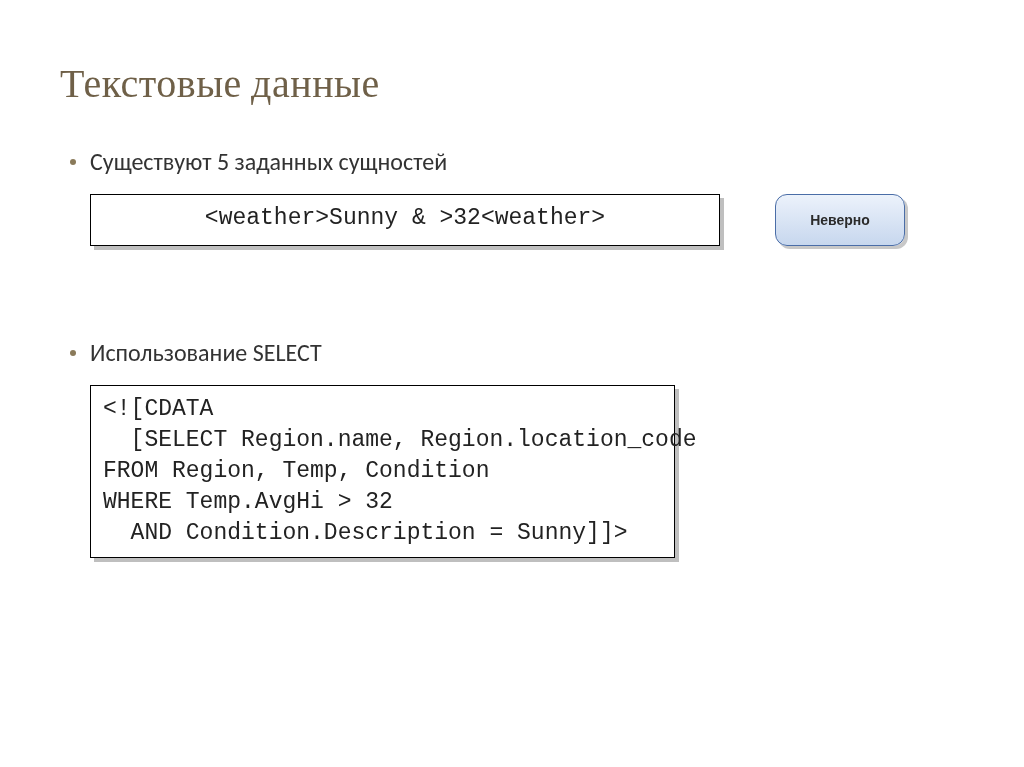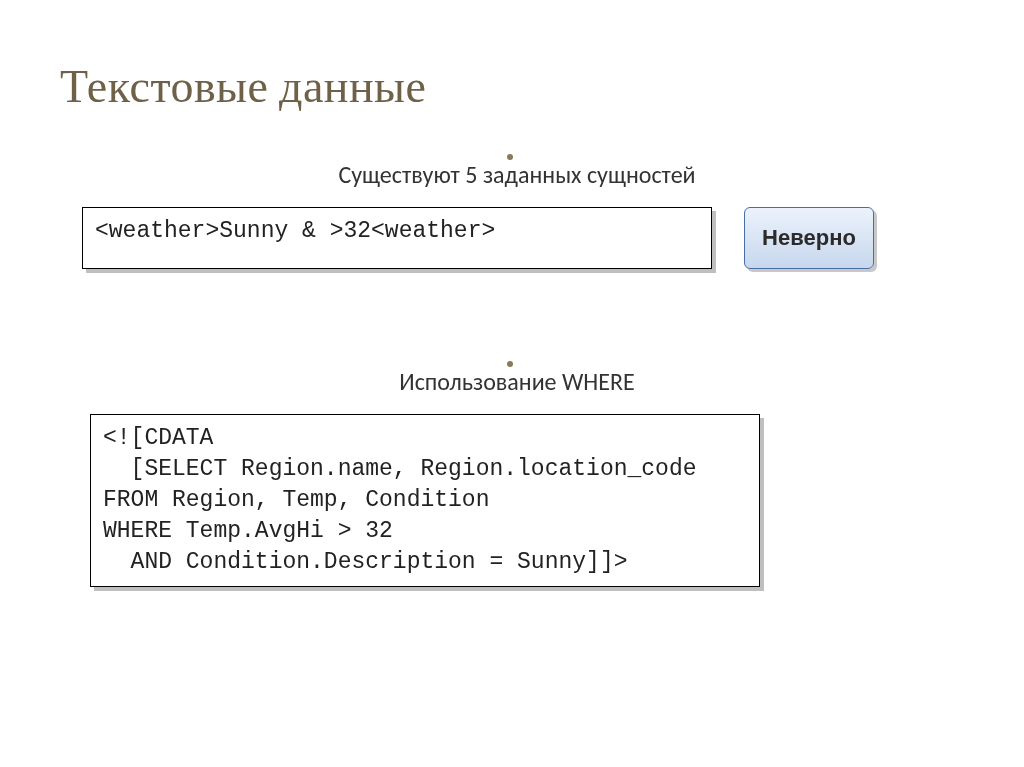--- a/index.html
+++ b/index.html
@@ -10,73 +10,73 @@
     font-family: "Cambria", "Georgia", "Times New Roman", serif;
     color: #333;
     box-sizing: border-box;
     position: relative;
   }
   .slide {
     padding: 60px 60px 40px 60px;
     box-sizing: border-box;
   }
   .title {
-    font-size: 46px;
+    font-size: 40px;
     color: #6f6048;
     font-weight: 400;
     margin: 0 0 40px 0;
     letter-spacing: 0.5px;
   }
   .bullet-line {
     display: flex;
     align-items: center;
     font-family: "Calibri", "Segoe UI", Arial, sans-serif;
     font-size: 24px;
     color: #333;
     margin: 10px 0 18px 10px;
-    flex-direction: column;
   }
   .bullet-dot {
     width: 6px;
     height: 6px;
     border-radius: 50%;
     background: #8a7a5a;
     margin-right: 14px;
     flex: 0 0 auto;
   }
   .row {
     display: flex;
     align-items: stretch;
-    margin: 8px 0 18px 22px;
-    gap: 32px;
+    margin: 8px 0 18px 30px;
+    gap: 55px;
+    text-align: center;
   }
   .code-box {
     background: #fff;
     border: 1.5px solid #000;
     box-shadow: 4px 4px 0 0 #bfbfbf;
     padding: 8px 12px;
     font-family: Consolas, "Courier New", monospace;
     font-size: 23px;
     color: #222;
     line-height: 1.35;
     box-sizing: border-box;
   }
   .code-box.narrow { width: 630px; }
-  .code-box.wide   { width: 670px; margin-left: 30px; white-space: pre; }
+  .code-box.wide   { width: 585px; margin-left: 30px; white-space: pre; }
   .badge {
     width: 130px;
     display: flex;
     align-items: center;
     justify-content: center;
     font-family: Arial, "Segoe UI", sans-serif;
     font-weight: bold;
-    font-size: 22px;
+    font-size: 14px;
     color: #2b2b2b;
     border: 1px solid #4a6da7;
-    border-radius: 6px;
+    border-radius: 12px;
     box-shadow: 3px 3px 0 0 #c8c8c8;
     background: linear-gradient(to bottom, #ecf2fb 0%, #c7d7ee 100%);
     padding: 17px 8px;
     box-sizing: border-box;
   }
   
   .squiggle {
     background-image: linear-gradient(to right, transparent 45%, #d02727 45%, #d02727 55%, transparent 55%);
     background-position: 0 100%;
     background-repeat: repeat-x;
@@ -102,21 +102,21 @@
     <div class="badge">Неверно</div>
   </div>
 
   <div class="row">
   </div>
 
   <div class="gap"></div>
 
   <div class="bullet-line">
     <span class="bullet-dot"></span>
-    <span>Использование WHERE</span>
+    <span>Использование SELECT</span>
   </div>
 
   <div class="code-box wide">&lt;![CDATA
   [SELECT Region.name, Region.location_code
 FROM Region, Temp, Condition
 WHERE Temp.AvgHi &gt; 32
   AND Condition.Description = Sunny]]&gt;</div>
 
 </div>
 

